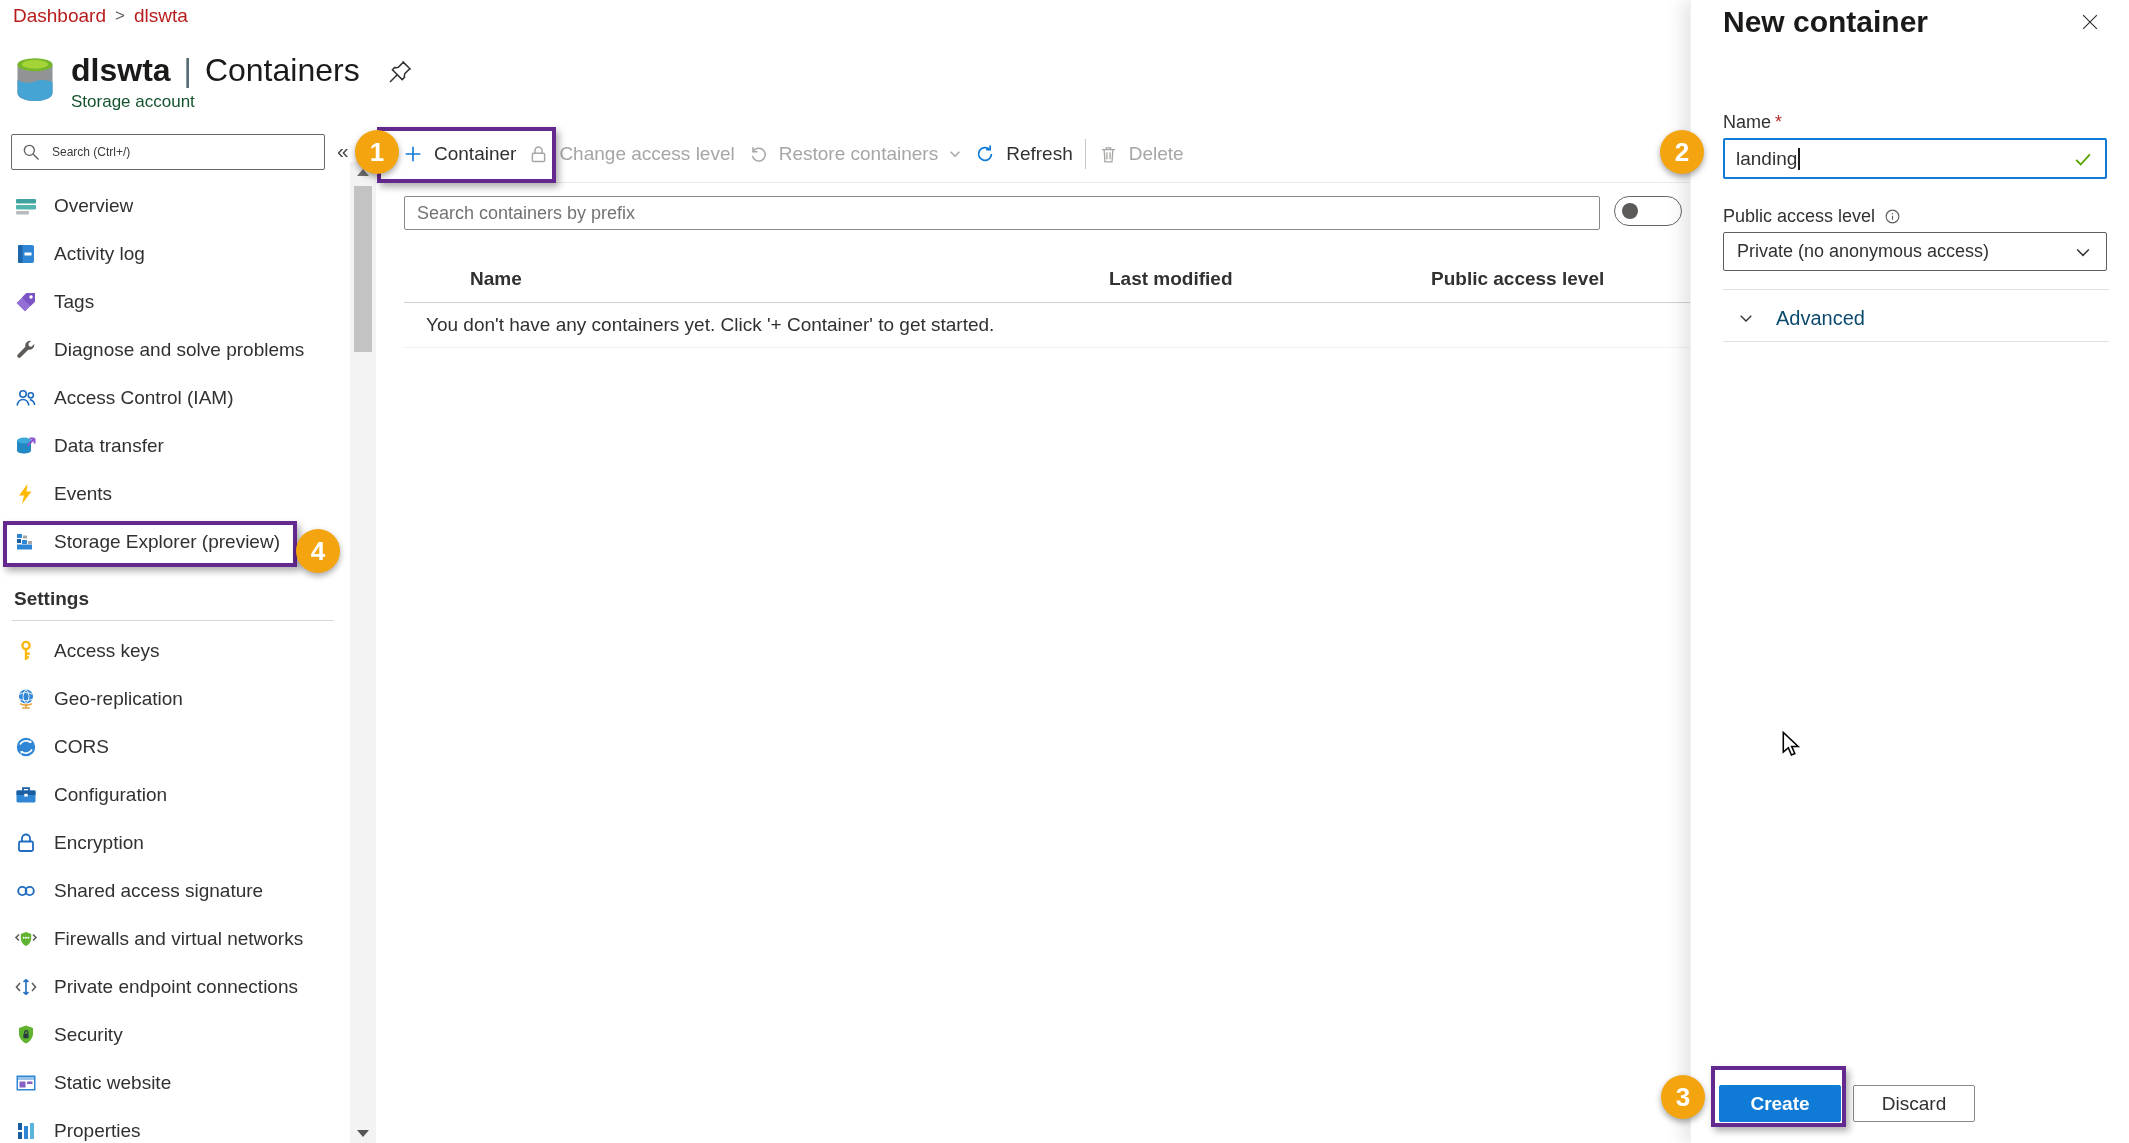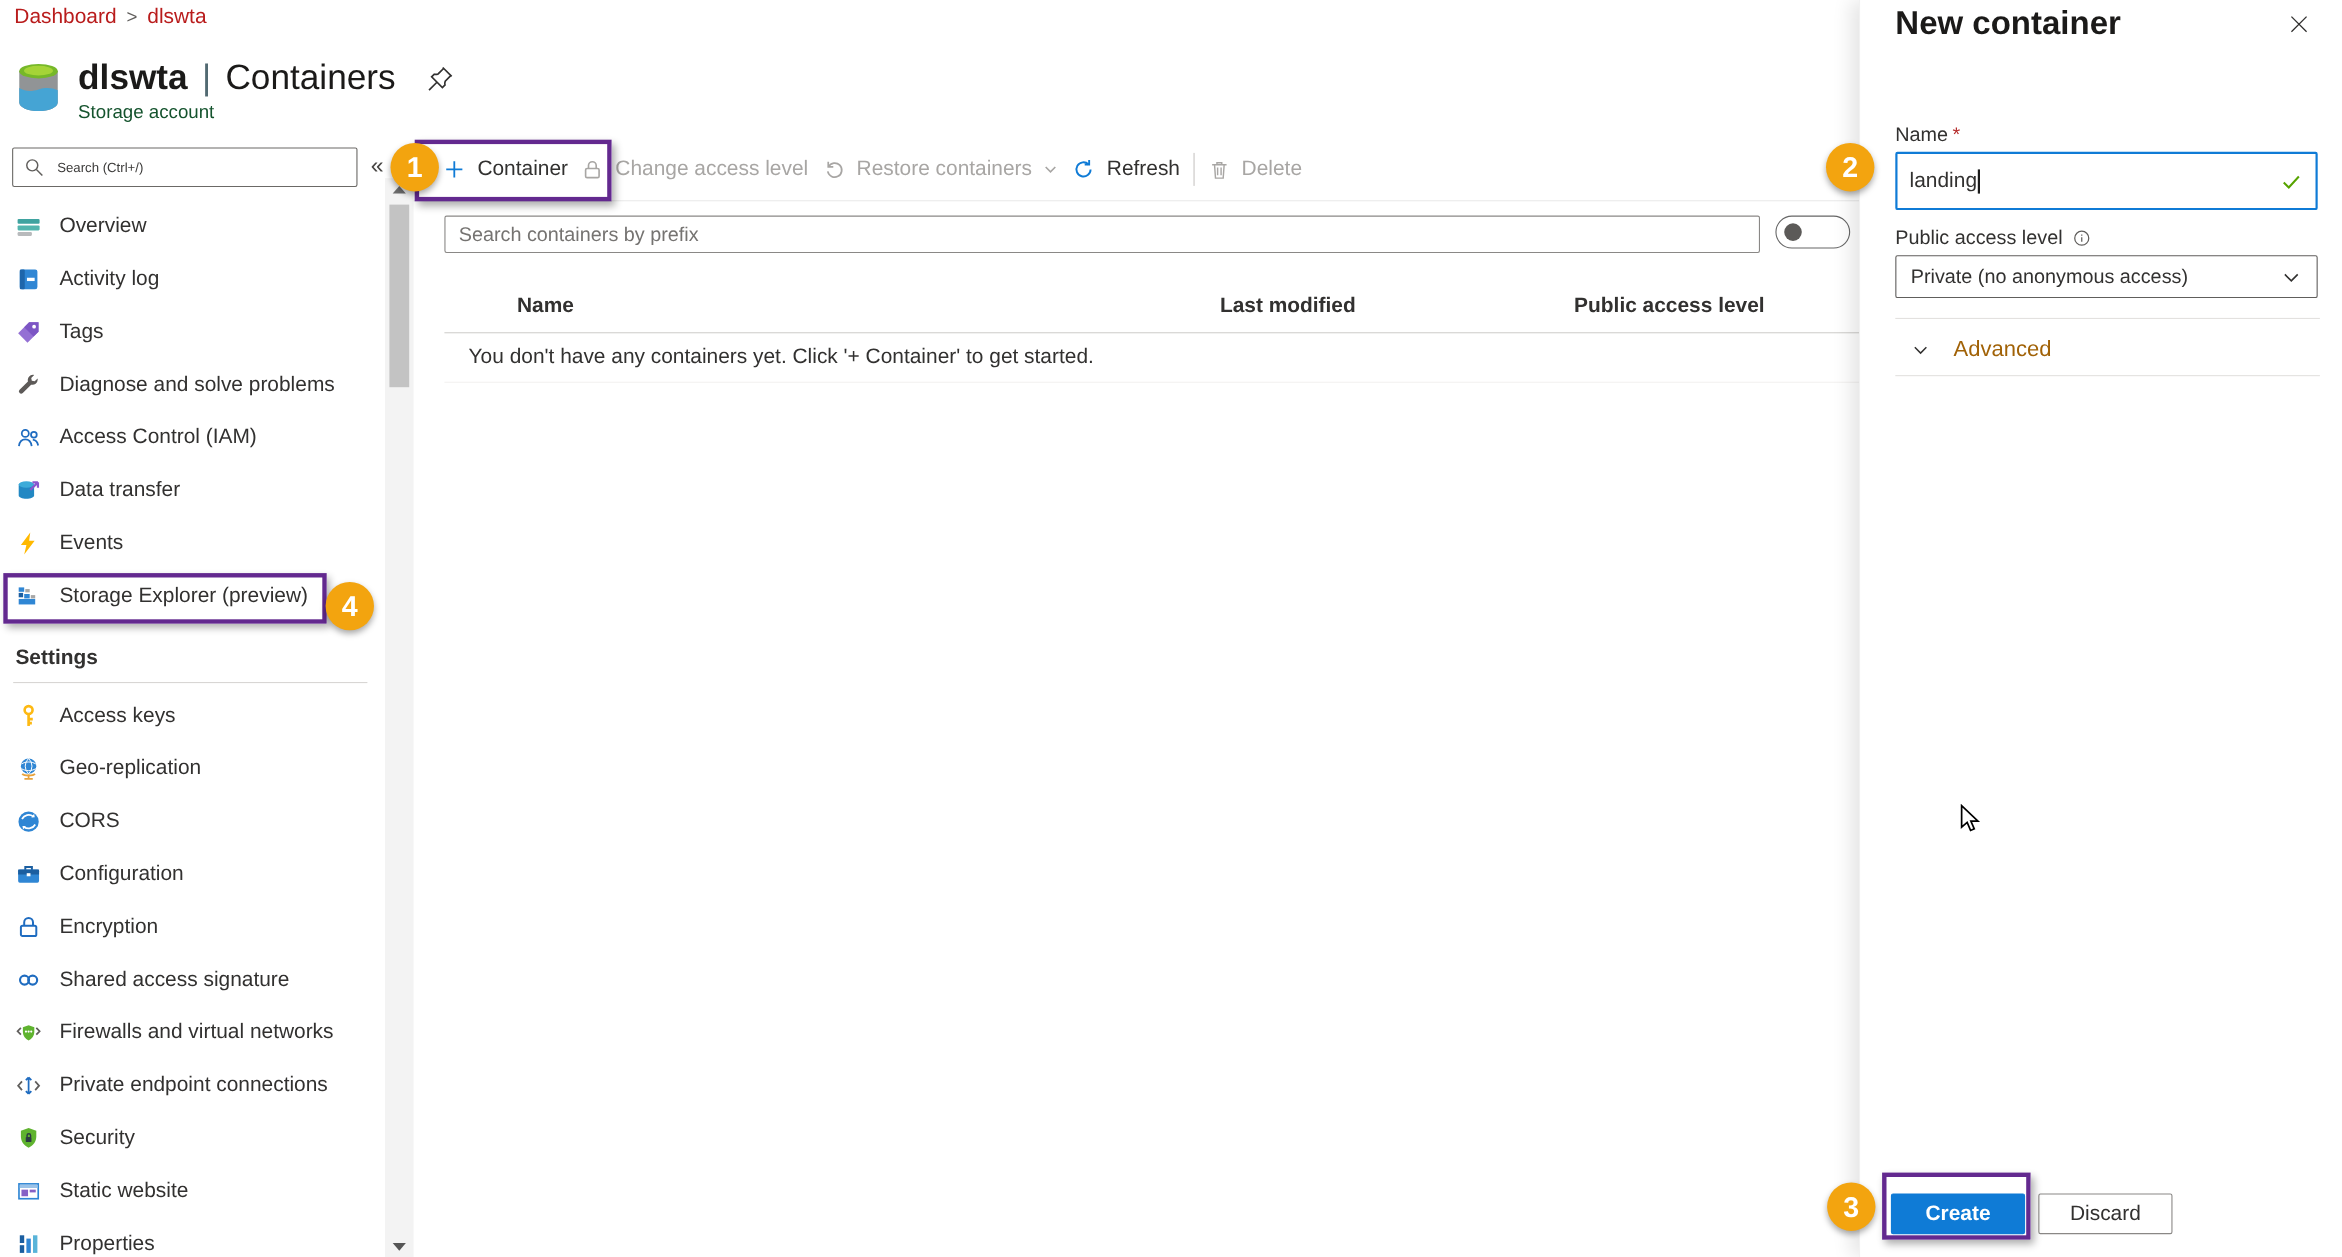--- a/index.html
+++ b/index.html
@@ -61,32 +61,32 @@
   .empty-row{position:absolute;left:404px;top:302px;width:1286px;height:46px;display:flex;align-items:center;
              padding-left:22px;box-sizing:border-box;font-size:19px;color:#323130;border-bottom:1px solid #f3f2f1;}
 
   
   .panel{position:absolute;left:1690px;top:0;width:439px;height:1143px;background:#fff;z-index:1;
          box-shadow:-8px 0 16px rgba(0,0,0,.10);border-left:1px solid #f1f1f1;box-sizing:border-box;}
   .panel-title{position:absolute;left:32px;top:5px;font-size:30px;font-weight:700;color:#1b1a19;}
   .panel-close{position:absolute;right:28px;top:11px;width:22px;height:22px;cursor:pointer;}
   .field-label{position:absolute;left:32px;top:112px;font-size:18px;color:#323130;}
   .req{color:#b52b2b;margin-left:4px;}
-  .name-field{position:absolute;left:32px;top:138px;width:384px;height:53px;border:2px solid #0f7bd6;border-radius:2px;
+  .name-field{position:absolute;left:32px;top:138px;width:384px;height:41px;border:2px solid #0f7bd6;border-radius:2px;
               box-sizing:border-box;display:flex;align-items:center;padding:13px 11px;font-size:19px;cursor:text;background:#fff;}
   .caret{width:2px;height:22px;background:#1b1b1b;margin-left:1px;}
   .field-check{margin-left:auto;}
   .access-label{position:absolute;left:32px;top:206px;font-size:18px;color:#323130;display:flex;align-items:center;gap:9px;}
   .select{position:absolute;left:32px;top:232px;width:384px;height:39px;border:1px solid #605e5c;border-radius:2px;
           box-sizing:border-box;display:flex;align-items:center;padding:0 13px;font-size:18px;cursor:pointer;background:#fff;}
   .select-chevron{margin-left:auto;}
   .p-divider{position:absolute;left:32px;width:386px;height:1px;background:#e3e1df;}
   .p-divider.d1{top:289px;} .p-divider.d2{top:341px;}
   .advanced{position:absolute;left:46px;top:301px;height:34px;display:flex;align-items:center;gap:21px;
-            font-size:20px;color:#a16207;cursor:pointer;}
+            font-size:20px;color:#0c4a6e;cursor:pointer;}
   .btn{position:absolute;top:1085px;height:37px;width:122px;display:flex;align-items:center;justify-content:center;
        font-size:19px;border-radius:2px;cursor:pointer;box-sizing:border-box;font-family:inherit;}
   .btn.create{left:28px;background:#0f7bd6;color:#fff;font-weight:700;border:1px solid #0f7bd6;}
   .btn.discard{left:162px;background:#fff;color:#323130;border:1px solid #8a8886;}
 
   
   .ann-box{position:absolute;border:4px solid #63298f;box-shadow:3px 4px 7px rgba(0,0,0,.32);z-index:9;pointer-events:none;}
   .ann-box.b1{left:377px;top:127px;width:171px;height:48px;}
   .ann-box.b2{left:3px;top:521px;width:286px;height:38px;}
   .ann-box.b3{left:1711px;top:1066px;width:127px;height:53px;}

